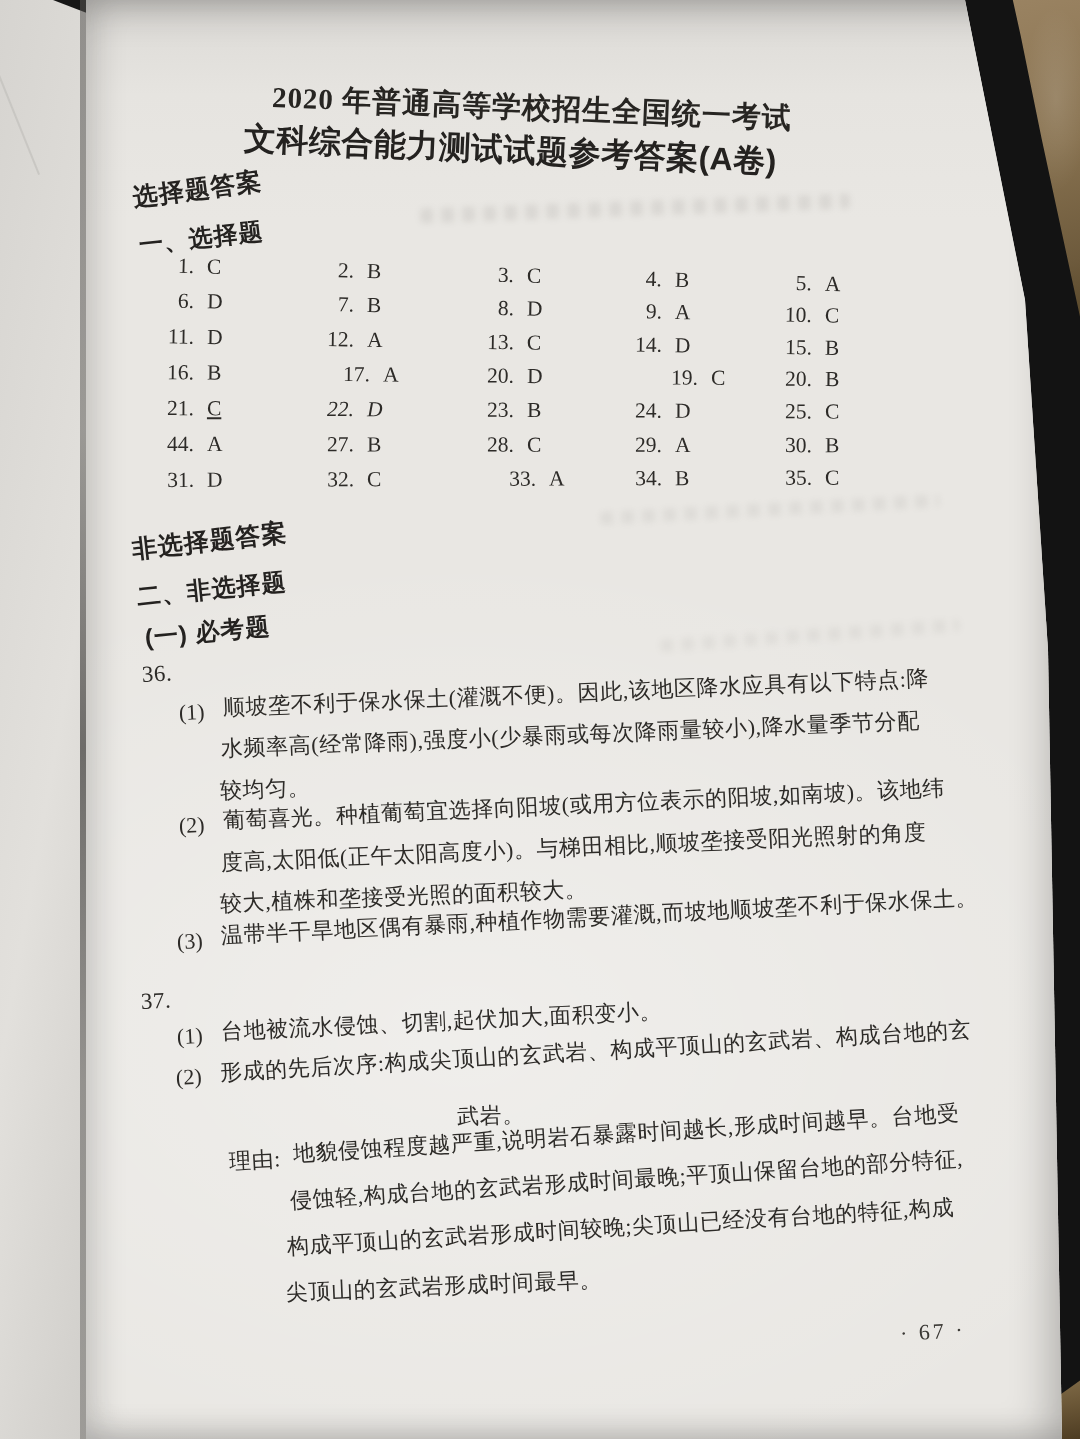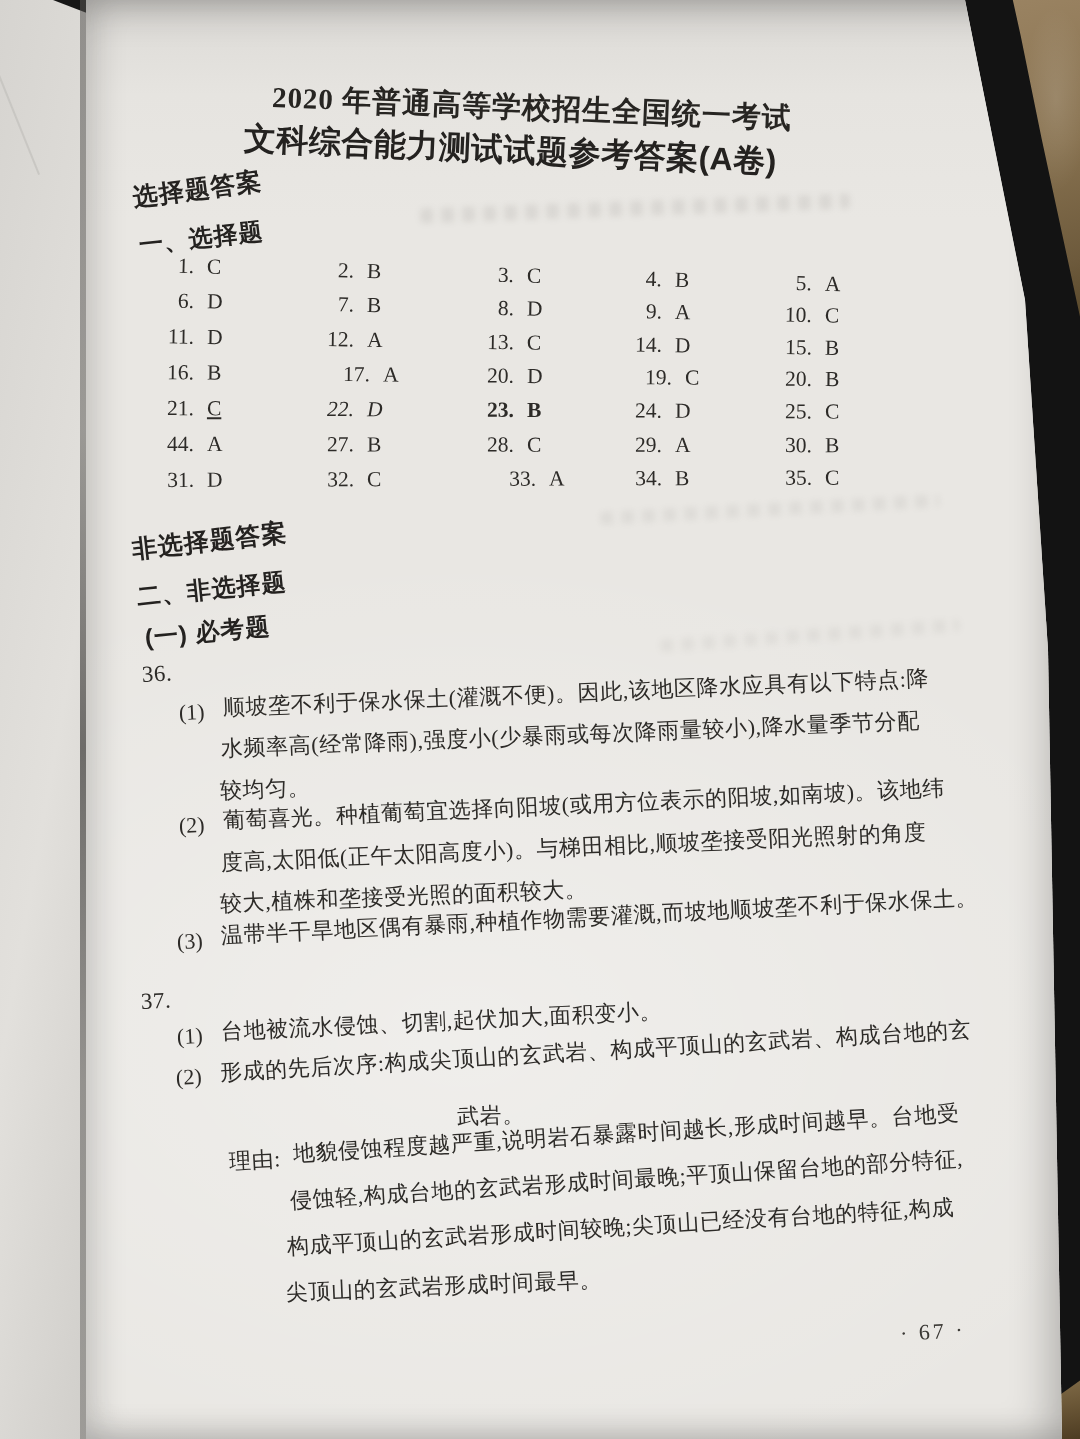--- a/index.html
+++ b/index.html
@@ -121,27 +121,27 @@
         <span class="cell" style="left: 150px;"><span class="num">11.</span><span class="ans">D</span></span>
         <span class="cell" style="left: 310px;"><span class="num">12.</span><span class="ans">A</span></span>
         <span class="cell" style="left: 470px;"><span class="num">13.</span><span class="ans">C</span></span>
         <span class="cell" style="left: 618px;"><span class="num">14.</span><span class="ans">D</span></span>
         <span class="cell" style="left: 768px;"><span class="num">15.</span><span class="ans">B</span></span>
       </div>
     <div class="grid-row" style="top:360px;--r:0.6deg;">
         <span class="cell" style="left: 150px;"><span class="num">16.</span><span class="ans">B</span></span>
         <span class="cell" style="left: 326px;"><span class="num">17.</span><span class="ans">A</span></span>
         <span class="cell" style="left: 470px;"><span class="num">20.</span><span class="ans">D</span></span>
-        <span class="cell" style="left: 628px;"><span class="num">19.</span><span class="ans">C</span></span>
+        <span class="cell" style="left: 654px;"><span class="num">19.</span><span class="ans">C</span></span>
         <span class="cell" style="left: 768px;"><span class="num">20.</span><span class="ans">B</span></span>
       </div>
     <div class="grid-row" style="top:396px;--r:0.3deg;">
         <span class="cell" style="left: 150px; text-decoration: underline;"><span class="num">21.</span><span class="ans">C</span></span>
         <span class="cell" style="left: 310px; font-style: italic;"><span class="num">22.</span><span class="ans">D</span></span>
-        <span class="cell" style="left: 470px; font-weight: bold;"><span class="num">23.</span><span class="ans">B</span></span>
+        <span class="cell" style="left: 470px;"><span class="num">23.</span><span class="ans">B</span></span>
         <span class="cell" style="left: 618px;"><span class="num">24.</span><span class="ans">D</span></span>
         <span class="cell" style="left: 768px;"><span class="num">25.</span><span class="ans">C</span></span>
       </div>
     <div class="grid-row" style="top:432px;--r:0.1deg;">
         <span class="cell" style="left: 150px;"><span class="num">44.</span><span class="ans">A</span></span>
         <span class="cell" style="left: 310px;"><span class="num">27.</span><span class="ans">B</span></span>
         <span class="cell" style="left: 470px;"><span class="num">28.</span><span class="ans">C</span></span>
         <span class="cell" style="left: 618px;"><span class="num">29.</span><span class="ans">A</span></span>
         <span class="cell" style="left: 768px;"><span class="num">30.</span><span class="ans">B</span></span>
       </div>

